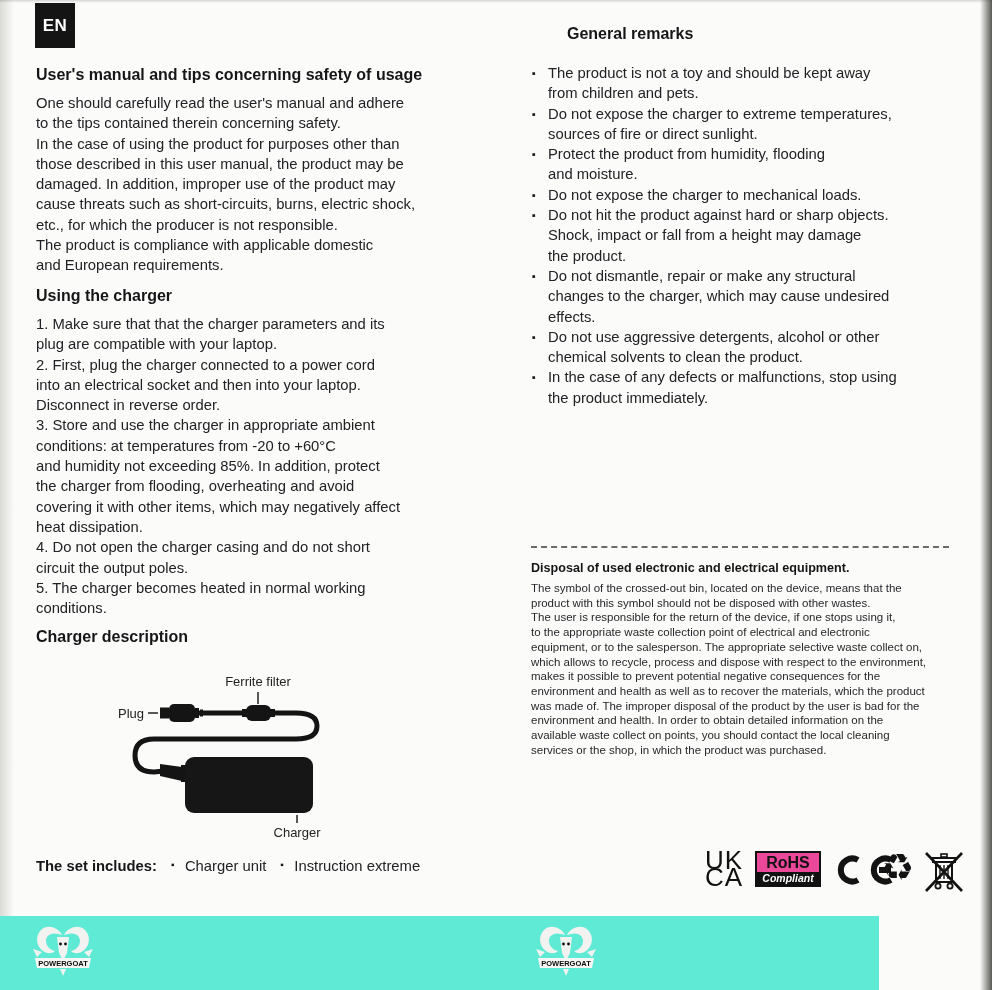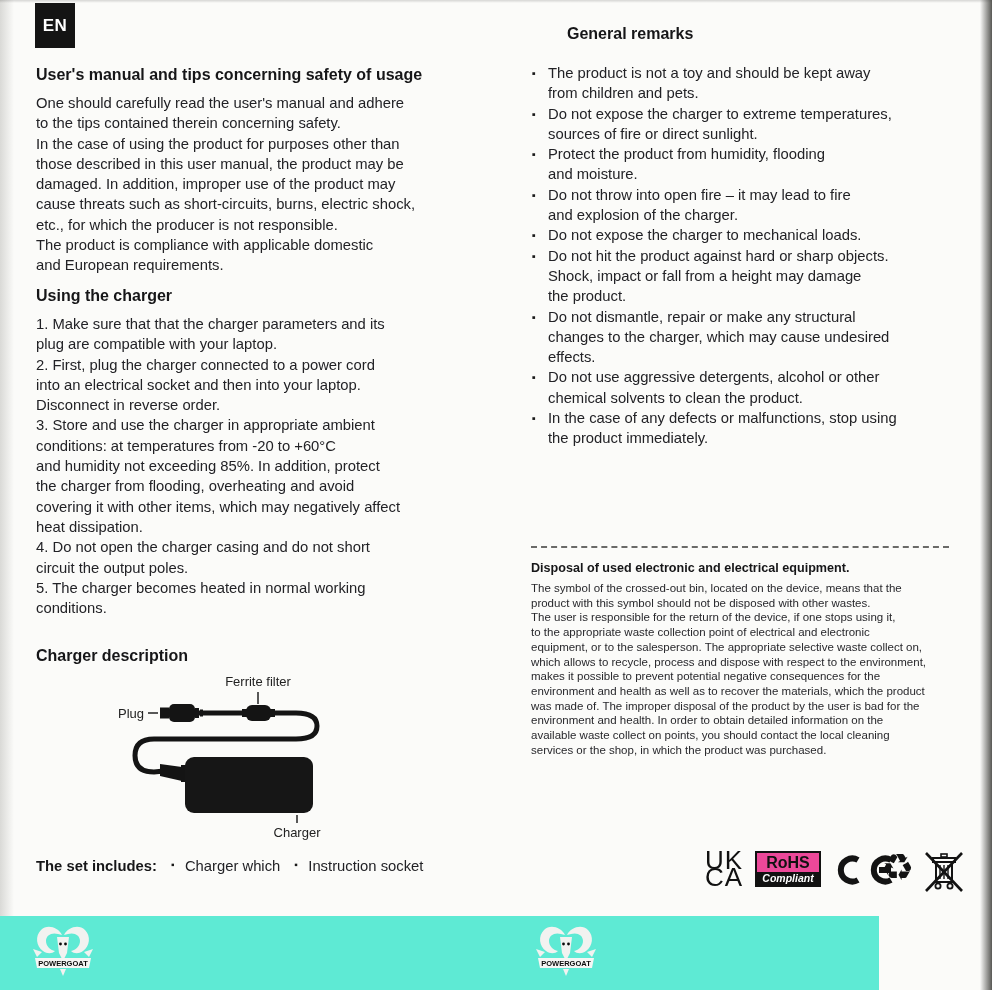--- a/index.html
+++ b/index.html
@@ -103,21 +103,21 @@
 conditions: at temperatures from -20 to +60°C
 and humidity not exceeding 85%. In addition, protect
 the charger from flooding, overheating and avoid
 covering it with other items, which may negatively affect
 heat dissipation.
 4. Do not open the charger casing and do not short
 circuit the output poles.
 5. The charger becomes heated in normal working
 conditions.</div>
 
-  <div class="abs h col-left" style="top:628px;margin-top:19px;">Charger description</div>
+  <div class="abs h col-left" style="top:628px;">Charger description</div>
 
   <svg class="abs" style="left:98px;top:668px;" width="340" height="180" viewBox="0 0 340 180">
 
     <text x="160" y="18" font-size="13" fill="#222" text-anchor="middle">Ferrite filter</text>
     <line x1="160" y1="24" x2="160" y2="36" stroke="#222" stroke-width="1.5"></line>
 
     <text x="20" y="50" font-size="13" fill="#222">Plug</text>
     <line x1="50" y1="45" x2="60" y2="45" stroke="#222" stroke-width="1.5"></line>
 
     <path d="M 100 45 H 198 Q 219 45 219 58 Q 219 71 198 71 H 56 Q 37 71 37 87.5 Q 37 104 56 104 L 66 103" fill="none" stroke="#141414" stroke-width="5" stroke-linecap="round"></path>
@@ -134,34 +134,32 @@
     <polygon points="62,96 84,99 84,113 62,108" fill="#141414"></polygon>
     <rect x="83" y="97" width="8" height="17" fill="#141414"></rect>
 
     <rect x="87" y="89" width="128" height="56" rx="9" fill="#161616"></rect>
 
     <line x1="199" y1="147" x2="199" y2="155" stroke="#222" stroke-width="1.5"></line>
     <text x="199" y="169" font-size="13" fill="#222" text-anchor="middle">Charger</text>
   </svg>
 
   <div class="abs set-row">
-    <b>The set includes:</b><span class="set-item">Charger which</span><span class="set-item">Instruction socket</span>
+    <b>The set includes:</b><span class="set-item">Charger unit</span><span class="set-item">Instruction extreme</span>
   </div>
 
   <div class="abs h col-right" style="top:25px;margin-left:36px;">General remarks</div>
 
   <div class="abs bullets">
     <div class="bullet">The product is not a toy and should be kept away
 from children and pets.</div>
     <div class="bullet">Do not expose the charger to extreme temperatures,
 sources of fire or direct sunlight.</div>
     <div class="bullet">Protect the product from humidity, flooding
 and moisture.</div>
-    <div class="bullet">Do not throw into open fire – it may lead to fire
-and explosion of the charger.</div>
     <div class="bullet">Do not expose the charger to mechanical loads.</div>
     <div class="bullet">Do not hit the product against hard or sharp objects.
 Shock, impact or fall from a height may damage
 the product.</div>
     <div class="bullet">Do not dismantle, repair or make any structural
 changes to the charger, which may cause undesired
 effects.</div>
     <div class="bullet">Do not use aggressive detergents, alcohol or other
 chemical solvents to clean the product.</div>
     <div class="bullet">In the case of any defects or malfunctions, stop using

